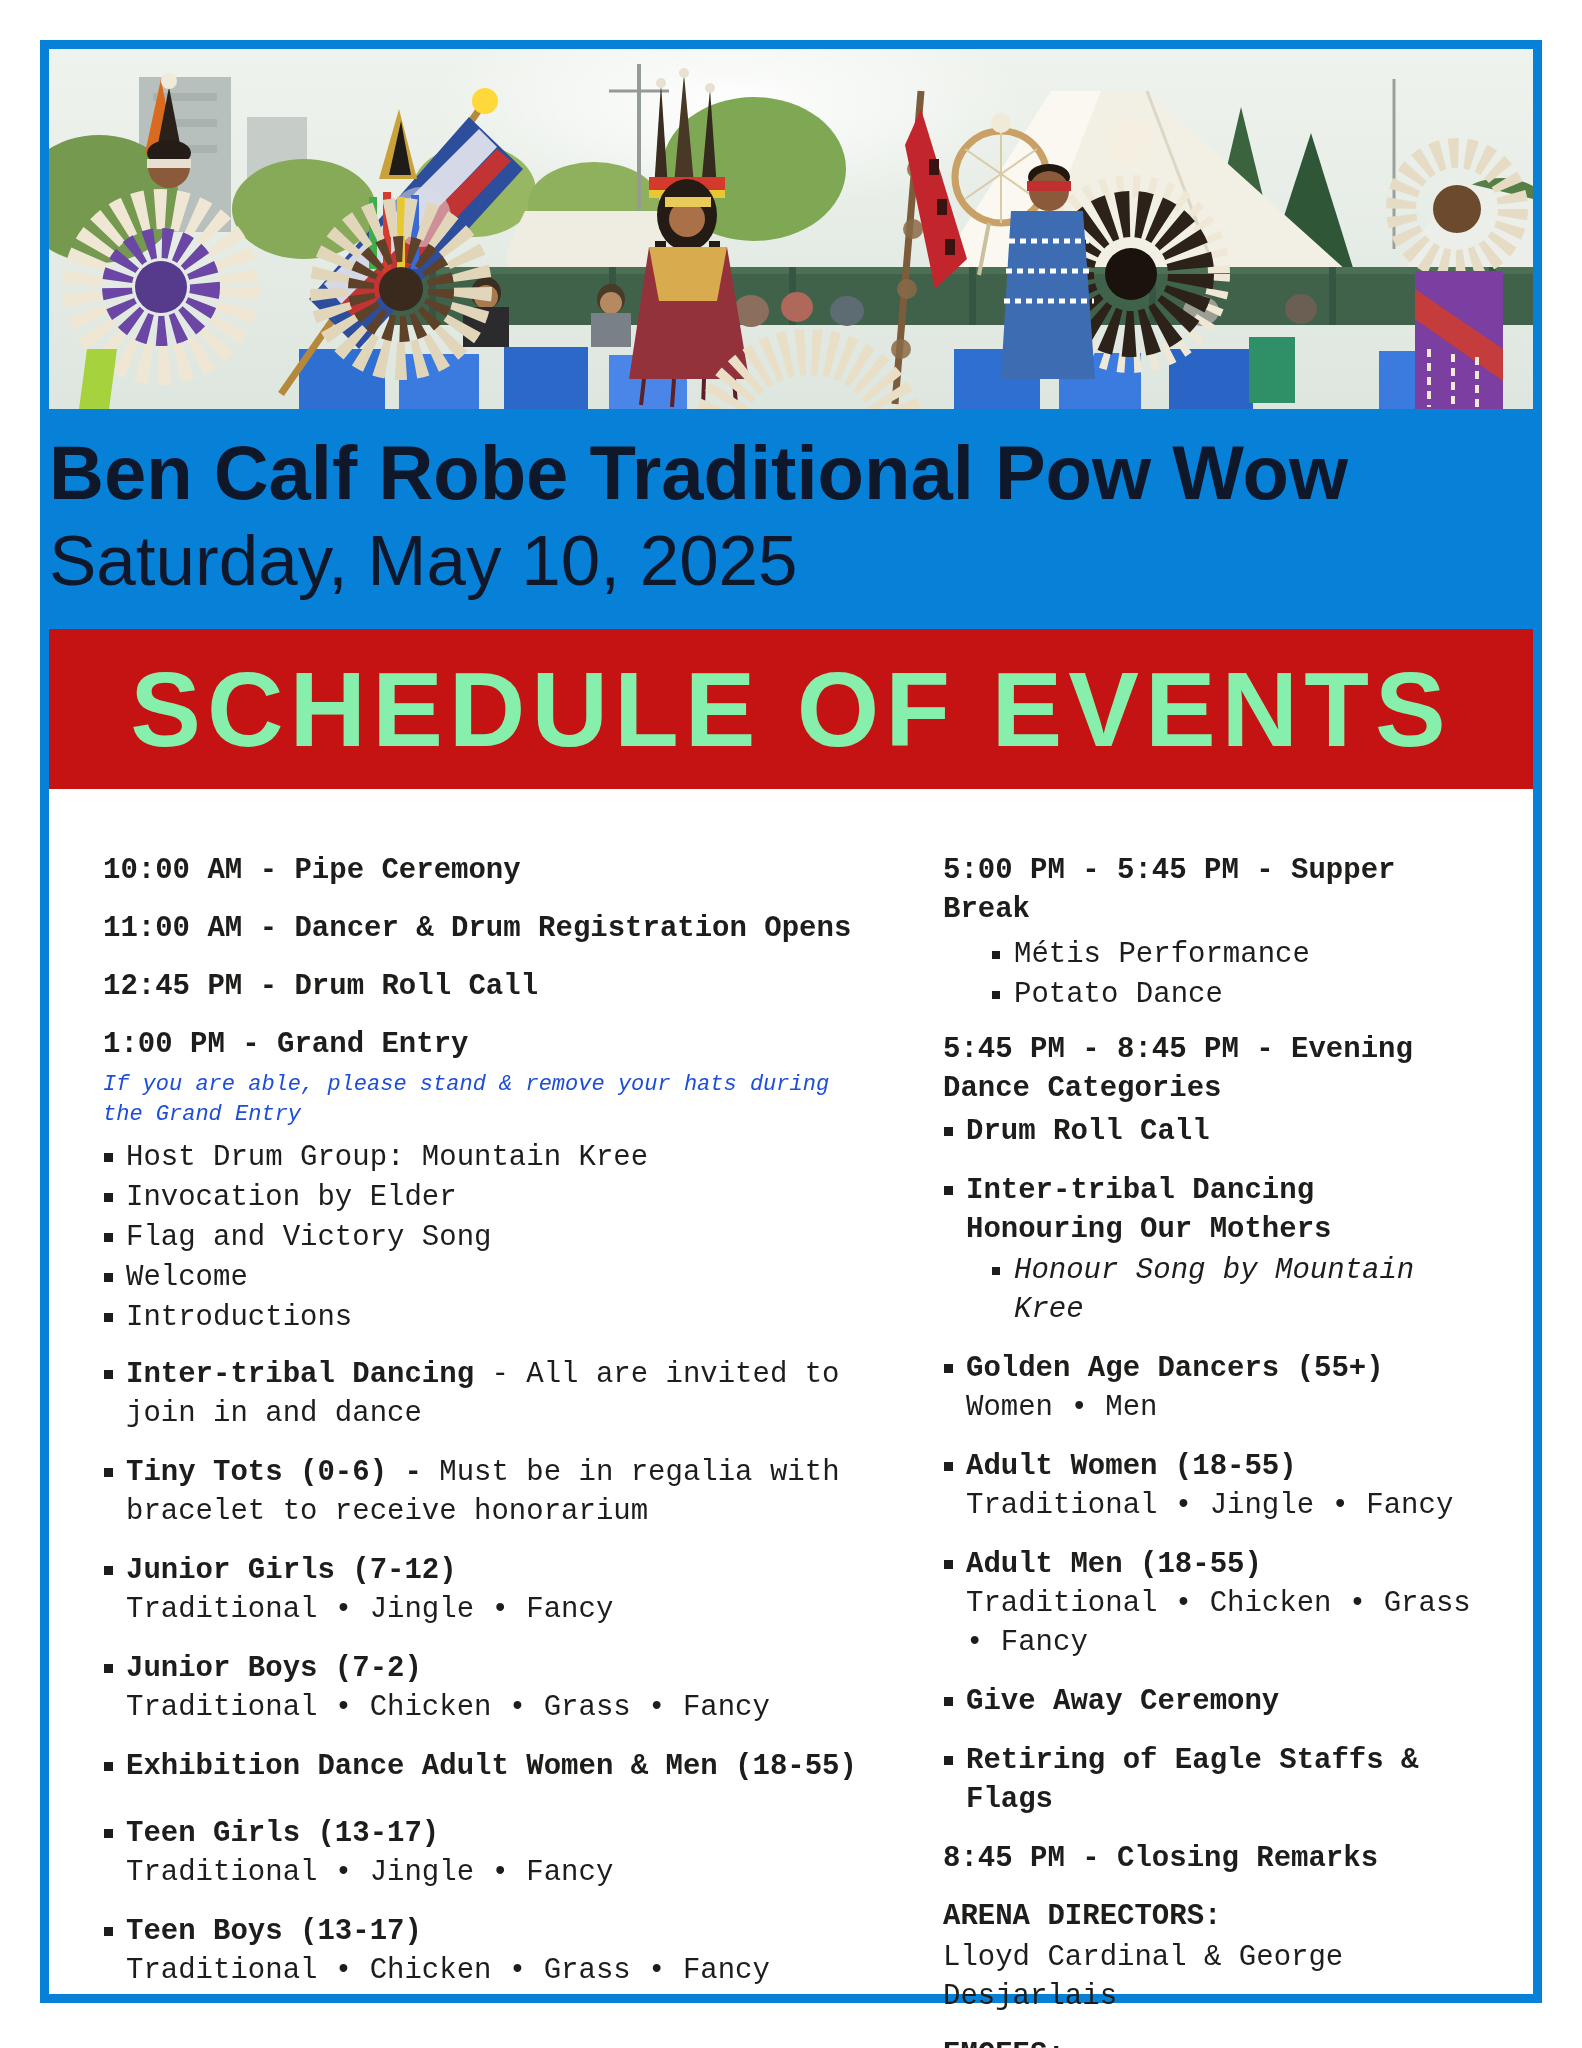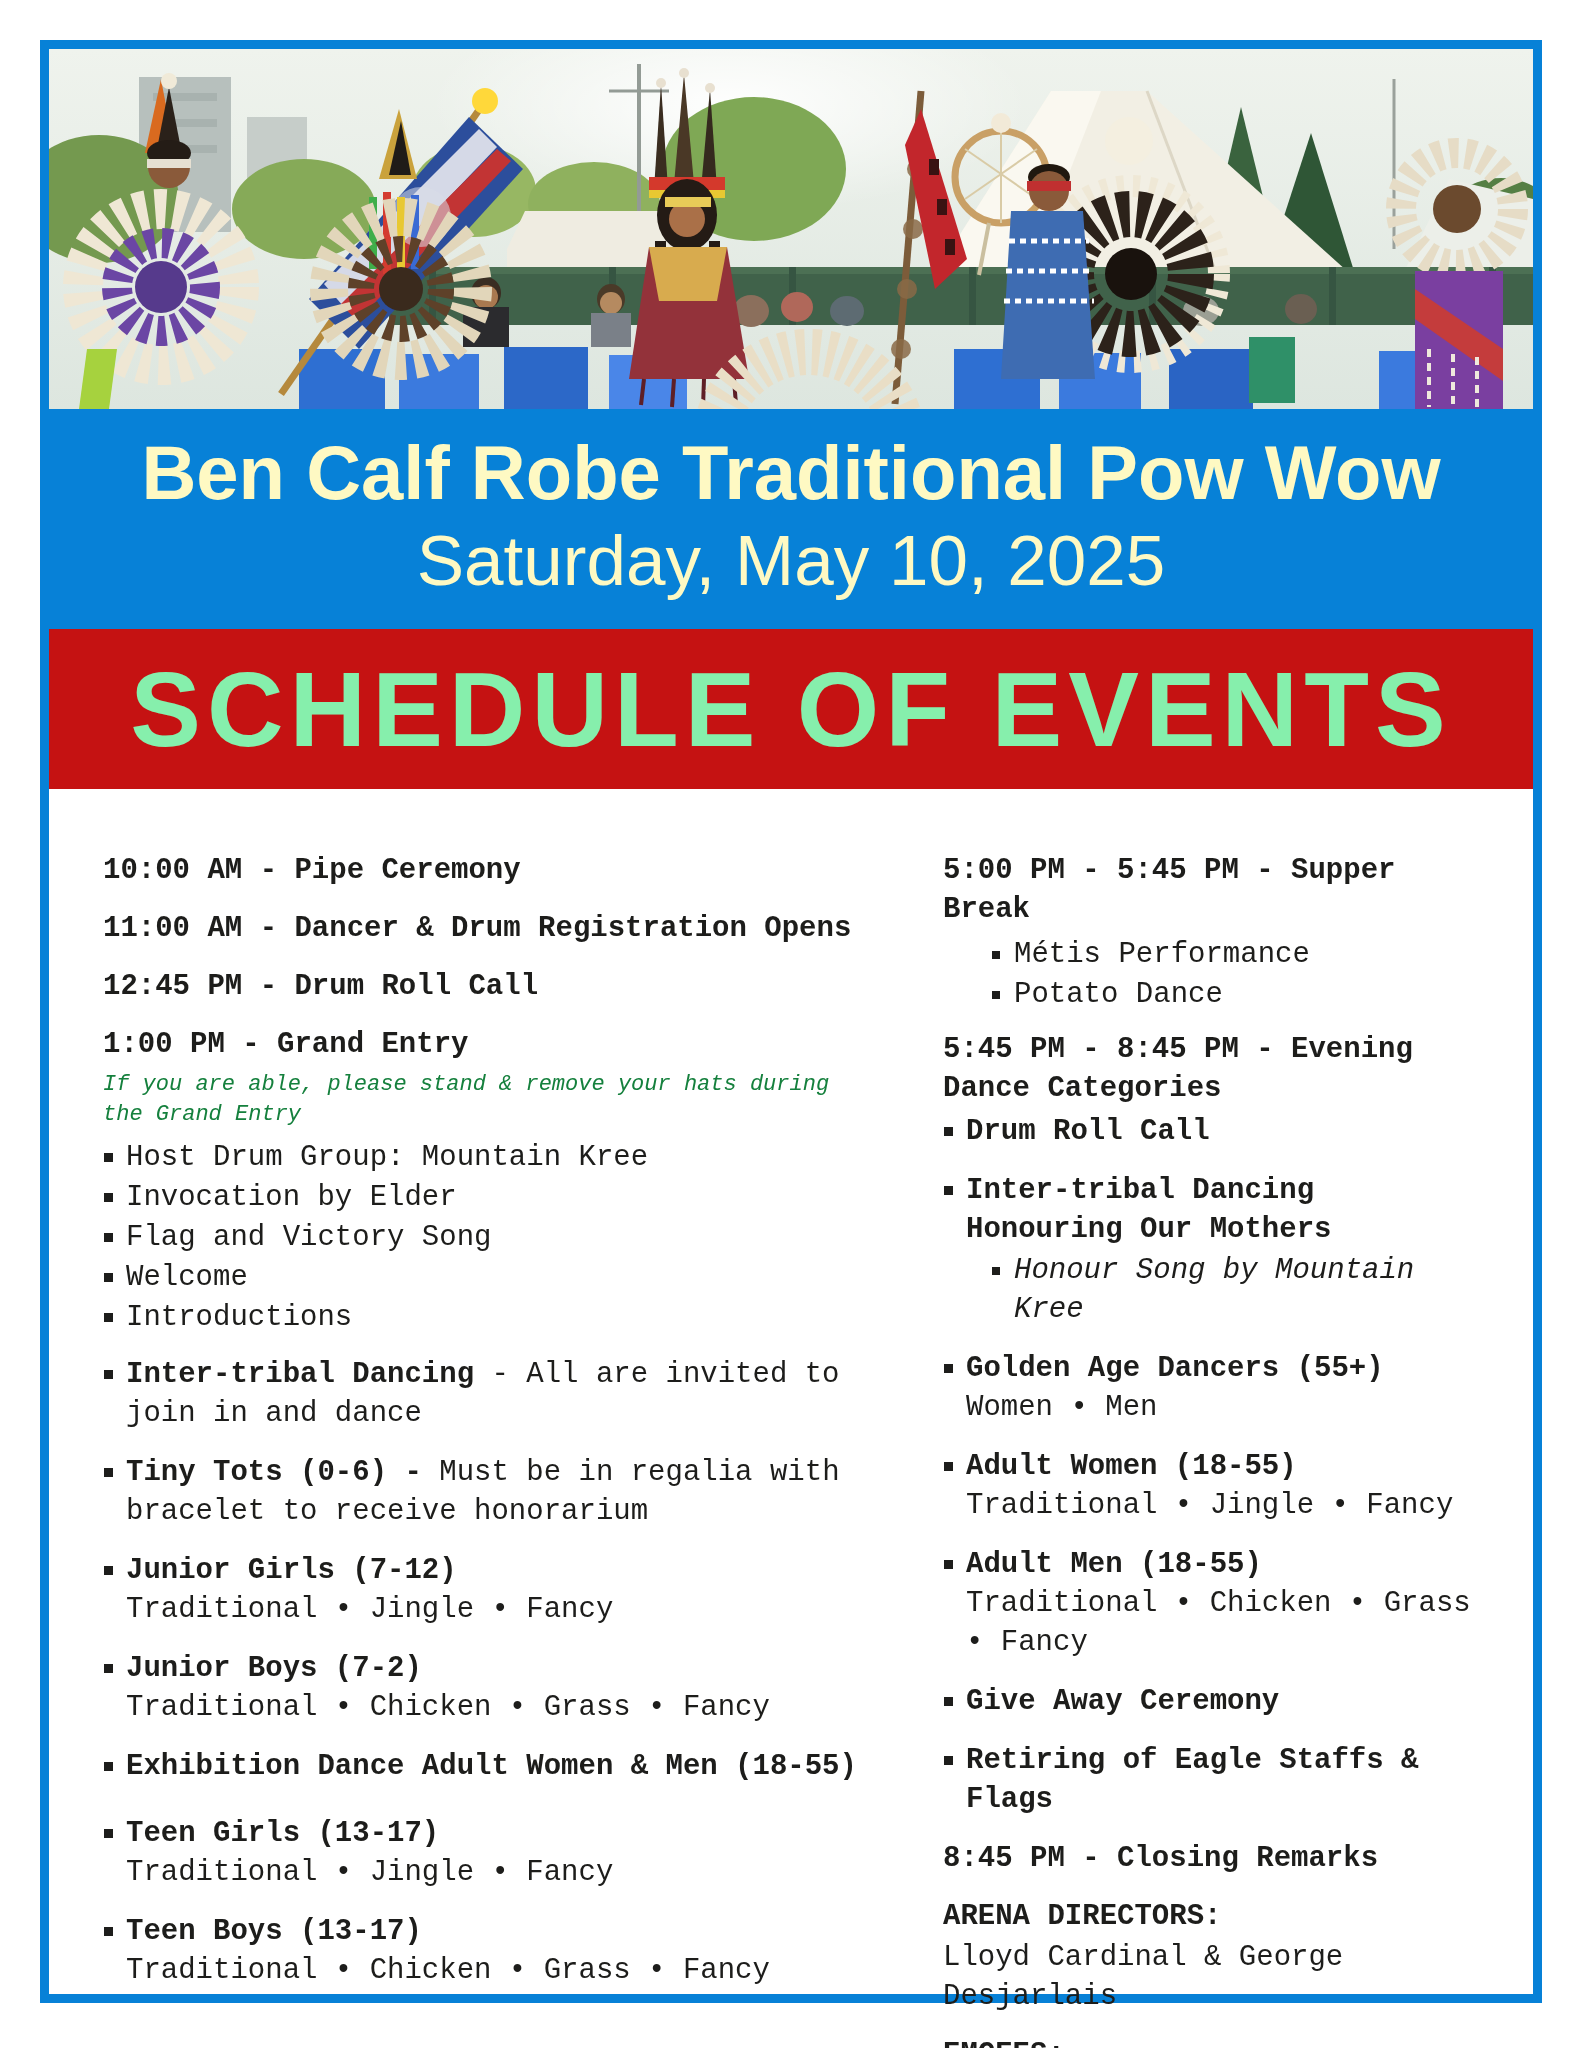--- a/index.html
+++ b/index.html
@@ -1,29 +1,29 @@
 <!DOCTYPE html>
 <html><head>
 <meta charset="utf-8">
 <style>
   html,body{margin:0;padding:0;background:#ffffff;}
   .page{position:relative;width:1582px;height:2048px;background:#ffffff;font-family:"Liberation Sans","DejaVu Sans",sans-serif;color:#1d1d1b;overflow:hidden;}
   .frame{position:absolute;left:40px;top:40px;width:1502px;height:1963px;border:9px solid #0781d7;box-sizing:border-box;background:#ffffff;display:flex;flex-direction:column;}
   .photo{width:1484px;height:360px;overflow:hidden;flex:none;}
   .photo svg{display:block;width:100%;height:100%;}
-  .title-band{width:100%;height:220px;background:#0781d7;flex:none;text-align:center;color:#fef9c3;box-sizing:border-box;padding-top:22px;}
+  .title-band{width:100%;height:220px;background:#0781d7;flex:none;text-align:left;color:#0f172a;box-sizing:border-box;padding-top:22px;}
   .title{font-size:76px;font-weight:bold;line-height:84px;letter-spacing:0px;}
   .date{font-size:71px;font-weight:400;line-height:84px;margin-top:4px;}
   .red-band{width:100%;height:160px;background:#c51212;flex:none;display:flex;align-items:center;justify-content:center;}
   .red-band-text{color:#86efac;font-size:106px;font-weight:bold;letter-spacing:6px;white-space:nowrap;}
   .schedule{flex:1;display:flex;box-sizing:border-box;padding:62px 0 0 54px;font-size:29px;line-height:39px;font-family:Liberation Mono, monospace;}
   .col-left{width:770px;flex:none;}
   .col-right{width:548px;flex:none;margin-left:70px;}
   .h{font-weight:bold;}
-  .note{font-style:italic;font-size:22px;line-height:30px;color:#15803d;}
+  .note{font-style:italic;font-size:22px;line-height:30px;color:#1d4ed8;}
   .li{position:relative;padding-left:23px;}
   .li .sq{position:absolute;left:1px;top:15px;width:9px;height:9px;background:#1d1d1b;}
   .li.sub{margin-left:48px;}
   .li.sub .sq{width:8px;height:8px;top:16px;}
   .it{font-style:italic;}
 </style>
 </head>
 <body>
 
 <div class="page">

